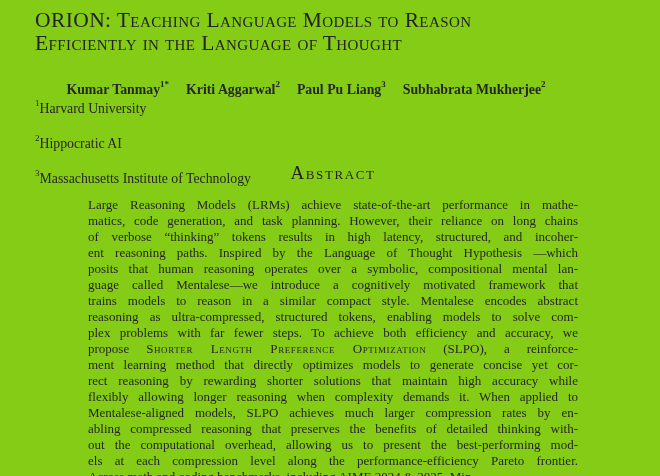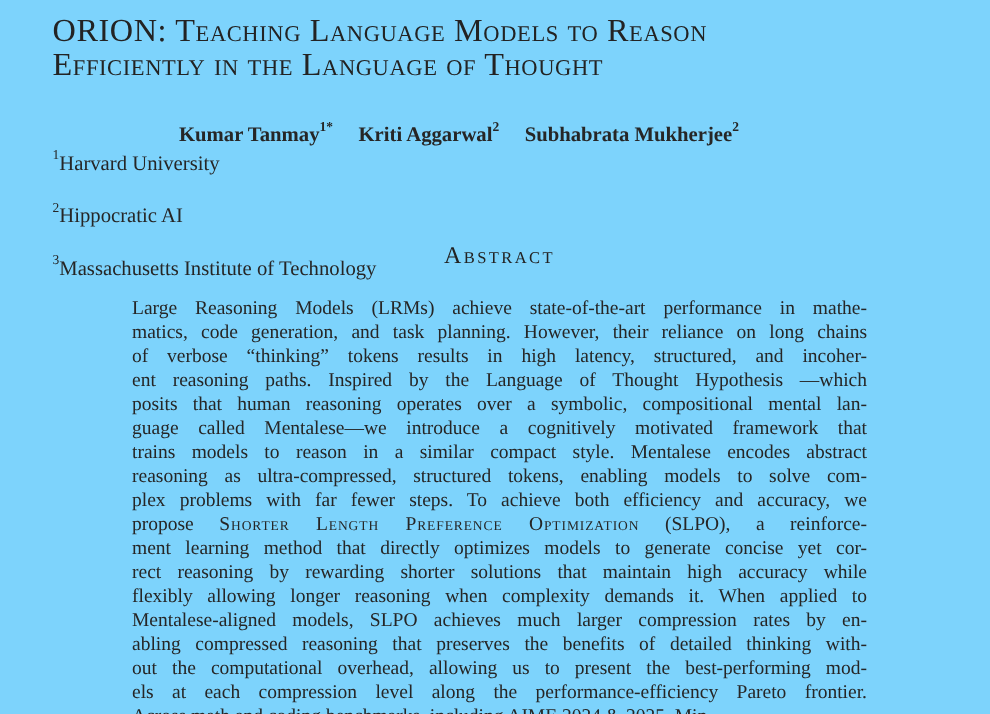--- a/index.html
+++ b/index.html
@@ -4,21 +4,21 @@
 <style>
   html, body { margin: 0; padding: 0; }
   body {
     width: 660px; height: 476px;
     overflow: hidden;
     background: #fefefe;
     color: #262626;
     font-family: "Liberation Serif", "DejaVu Serif", serif;
     position: relative;
   }
-  .page { position: absolute; inset: 0; background: #7dd3fc; padding-left: 32px; }
+  .page { position: absolute; inset: 0; background: #84cc16; padding-left: 32px; }
 
   .title {
     position: absolute; left: 35px; top: 9px;
     margin: 0; font-weight: normal;
     font-size: 21.5px; line-height: 22.5px;
     font-variant: small-caps;
     letter-spacing: 0.4px;
     color: #232323;
   }
 
@@ -34,21 +34,21 @@
   .affil-row {
     position: absolute; left: 35px; top: 101px; width: 542px;
     display: flex; justify-content: center; gap: 19px;
     font-size: 13.8px; white-space: nowrap; flex-direction: column;
   }
 
   .abstract-heading {
     position: absolute; left: 88px; top: 162px; width: 490px;
     text-align: center;
     font-variant: small-caps;
-    font-size: 16px; letter-spacing: 1.6px;
+    font-size: 19px; letter-spacing: 1.6px;
     color: #232323;
   }
 
   .abstract-body {
     position: absolute; left: 88px; top: 197px; width: 490px;
     font-size: 13px; line-height: 16px;
     color: #262626;
   }
   .abs-line {
     height: 16px; overflow: hidden;
@@ -61,20 +61,21 @@
 </head>
 <body>
 
 <div class="page">
 
   <h1 class="title"><span>ORION: Teaching Language Models to Reason</span><br><span>Efficiently in the Language of Thought</span></h1>
 
   <div class="authors-row">
       <span><span>Kumar Tanmay</span><sup>1*</sup></span>
       <span><span>Kriti Aggarwal</span><sup>2</sup></span>
+      <span><span>Paul Pu Liang</span><sup>3</sup></span>
       <span><span>Subhabrata Mukherjee</span><sup>2</sup></span>
     </div>
 
   <div class="affil-row">
       <span><sup>1</sup><span>Harvard University</span></span>
       <span><sup>2</sup><span>Hippocratic AI</span></span>
       <span><sup>3</sup><span>Massachusetts Institute of Technology</span></span>
     </div>
 
   <div class="abstract-heading">Abstract</div>

